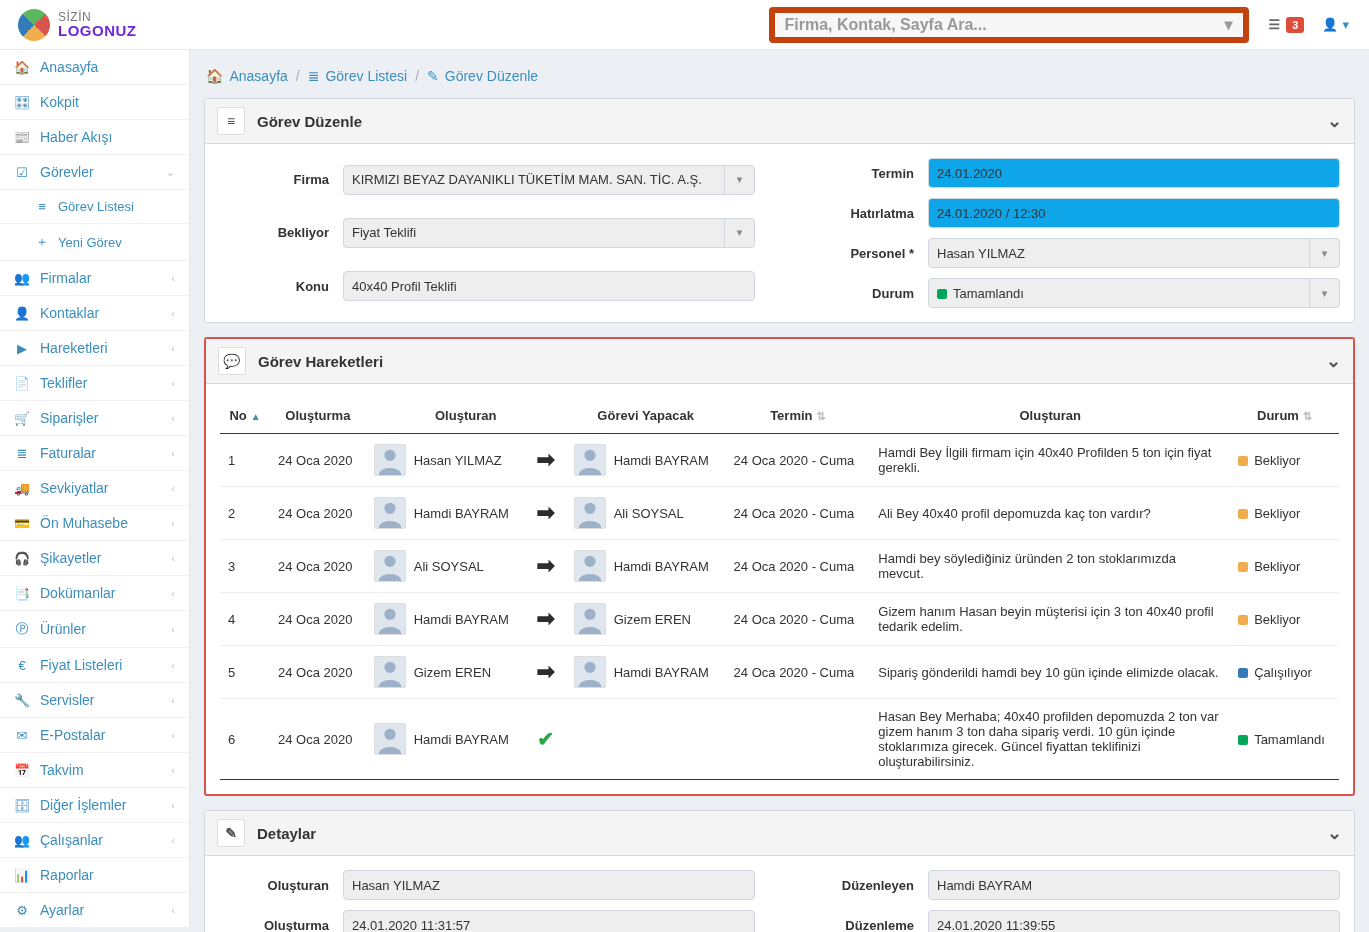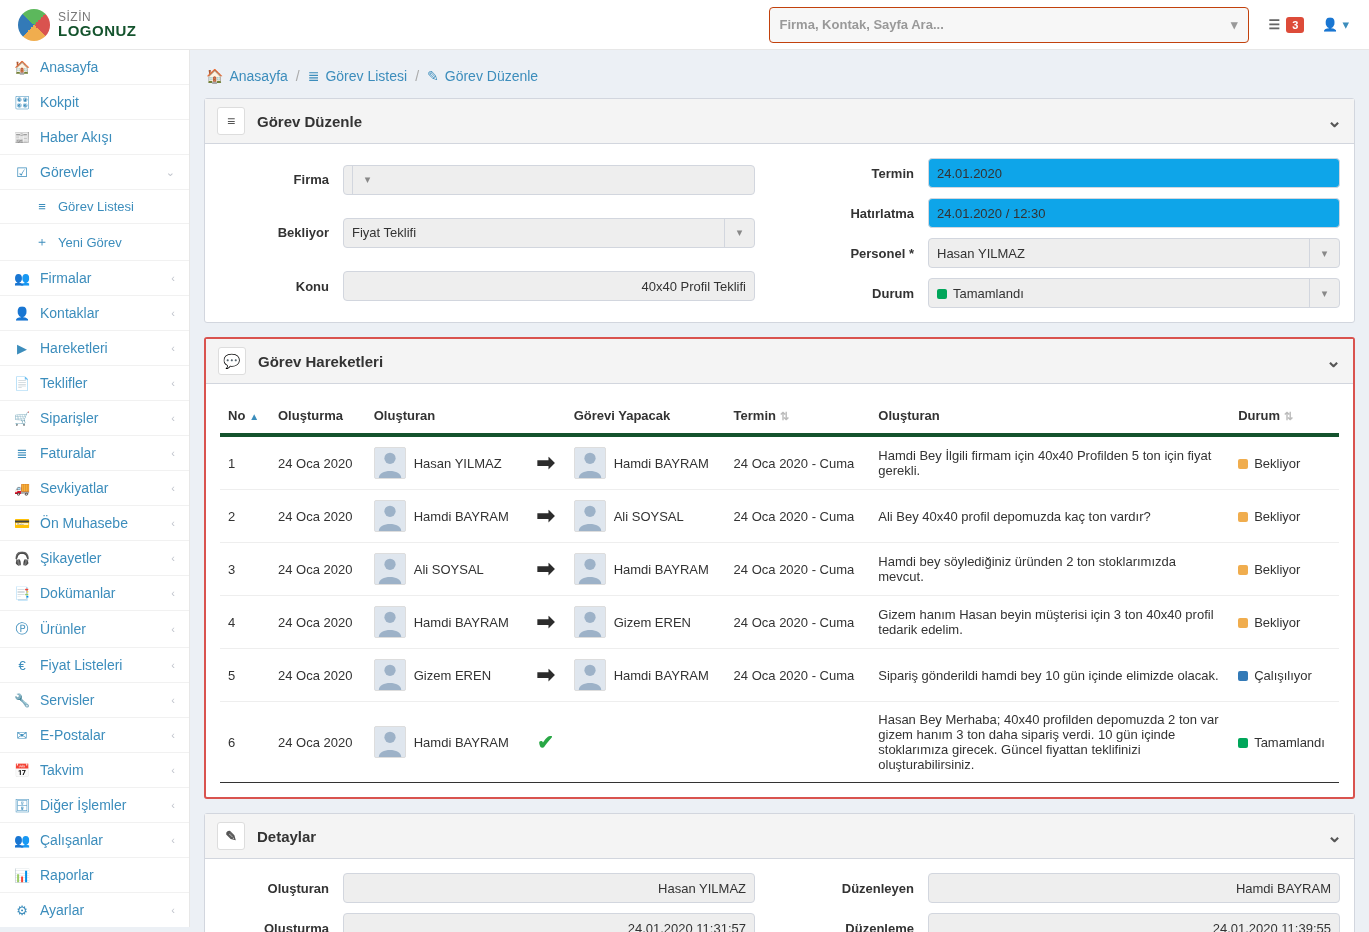--- a/index.html
+++ b/index.html
@@ -5,23 +5,23 @@
 * { box-sizing: border-box; margin: 0; padding: 0; }
 body { font-family: -apple-system, "Segoe UI", Helvetica, Arial, sans-serif; font-size: 13px; color: #333; background: #ecf0f5; }
 a { text-decoration: none; color: #3c8dbc; }
 
 
 .header { height: 50px; background: #fff; border-bottom: 1px solid #e7e7e7; display: flex; align-items: center; }
 .logo { width: 190px; display: flex; align-items: center; padding-left: 18px; }
 .logo-icon { width: 32px; height: 32px; border-radius: 50%; background: conic-gradient(from 45deg, #d9534f 0 90deg, #f0ad4e 90deg 180deg, #337ab7 180deg 270deg, #5cb85c 270deg 360deg); margin-right: 8px; }
 .logo-text { display: flex; flex-direction: column; line-height: 1; }
 .logo-text .t1 { color: #777; font-size: 12px; letter-spacing: .5px; }
-.logo-text .t2 { color: #14532d; font-size: 15px; font-weight: 700; letter-spacing: .5px; }
+.logo-text .t2 { color: #6d28d9; font-size: 15px; font-weight: 700; letter-spacing: .5px; }
 .header-center { flex: 1; display: flex; justify-content: flex-end; padding-right: 20px; }
-.search { width: 480px; height: 36px; border: 1px solid #c2410c; border-radius: 4px; display: flex; align-items: center; padding: 0 10px; background: #f7f7f7; color: #999; font-weight: 700; font-size: 13px; justify-content: space-between; }
+.search { width: 480px; height: 36px; border: 6px solid #c2410c; border-radius: 4px; display: flex; align-items: center; padding: 0 10px; background: #f7f7f7; color: #999; font-weight: 700; font-size: 16px; justify-content: space-between; }
 .header-right { display: flex; align-items: center; padding-right: 20px; gap: 18px; }
 .notif { display: flex; align-items: center; gap: 6px; color: #666; font-weight: 700; }
 .notif .badge { background: #dd4b39; color: #fff; border-radius: 3px; padding: 2px 6px; font-size: 11px; }
 .user-drop { color: #3c8dbc; display: flex; align-items: center; gap: 4px; }
 
 
 .wrap { display: flex; align-items: flex-start; }
 .sidebar { width: 190px; background: #fff; border-right: 1px solid #e7e7e7; }
 .side-item { display: flex; align-items: center; padding: 9px 14px; border-top: 1px solid #f1f1f1; color: #3c8dbc; cursor: pointer; position: relative; font-size: 14px; }
 .side-item:first-child { border-top: none; }
@@ -45,25 +45,25 @@
 .panel-head .chev { margin-left: auto; color: #555; font-size: 18px; cursor: pointer; }
 .panel-body { padding: 14px; }
 
 
 .form2 { display: flex; gap: 49px; }
 .col { flex: 1; display: grid; grid-template-columns: 110px 1fr; row-gap: 10px; column-gap: 14px; align-items: center; }
 .col label { text-align: right; font-weight: 700; color: #333; font-size: 13px; }
 .fc { height: 30px; border: 1px solid #d2d6de; border-radius: 4px; padding: 0 8px; background: #0ea5e9; display: flex; align-items: center; justify-content: space-between; font-size: 13px; }
 .fc.sel { background: #eee; }
 .fc .dd { color: #888; font-size: 11px; padding-left: 8px; border-left: 1px solid #d2d6de; height: 100%; display: flex; align-items: center; width: 22px; justify-content: center; }
-.fc.ro { background: #eee; justify-content: flex-end; }
+.fc.ro { background: #eee; }
 
 
 table.movements { width: 100%; border-collapse: collapse; font-size: 13px; }
-table.movements thead th { text-align: left; font-weight: 700; color: #333; border-bottom: 4px solid #14532d; padding: 10px 8px; position: relative; }
+table.movements thead th { text-align: center; font-weight: 700; color: #333; border-bottom: 1px solid #14532d; padding: 10px 8px; position: relative; }
 table.movements thead th.sort-asc::after { content: "▲"; color: #3c8dbc; font-size: 10px; margin-left: 4px; }
 table.movements thead th.sort-both::after { content: "⇅"; color: #bbb; font-size: 11px; margin-left: 4px; }
 table.movements tbody td { border-top: 1px solid #eee; padding: 10px 8px; vertical-align: middle; }
 table.movements tbody tr:last-child td { border-bottom: 1px solid #333; }
 .avatar { width: 32px; height: 32px; border: 1px solid #ddd; border-radius: 2px; background: #cfd8e3; display: inline-block; vertical-align: middle; margin-right: 8px; overflow: hidden; }
 .avsvg { width: 100%; height: 100%; }
 .person { display: flex; align-items: center; gap: 0; }
 .arrow-big { font-size: 22px; font-weight: 900; color: #2c2c2c; }
 .check { color: #28a745; font-size: 20px; font-weight: 900; }
 .status-dot { display: inline-block; width: 10px; height: 10px; border-radius: 2px; margin-right: 6px; vertical-align: middle; }
@@ -247,20 +247,21 @@
       <div class="panel-head">
         <div class="ph-icon">≡</div>
         <span>Görev Düzenle</span>
         <span class="chev">⌄</span>
       </div>
       <div class="panel-body">
         <div class="form2">
           <div class="col">
             <label>Firma</label>
             <div class="fc sel">
+                <span>KIRMIZI BEYAZ DAYANIKLI TÜKETİM MAM. SAN. TİC. A.Ş.</span>
                 <span class="dd">▾</span>
               </div>
             <label>Bekliyor</label>
             <div class="fc sel">
                 <span>Fiyat Teklifi</span>
                 <span class="dd">▾</span>
               </div>
             <label>Konu</label>
             <div class="fc ro">
                 <span>40x40 Profil Teklifi</span>

